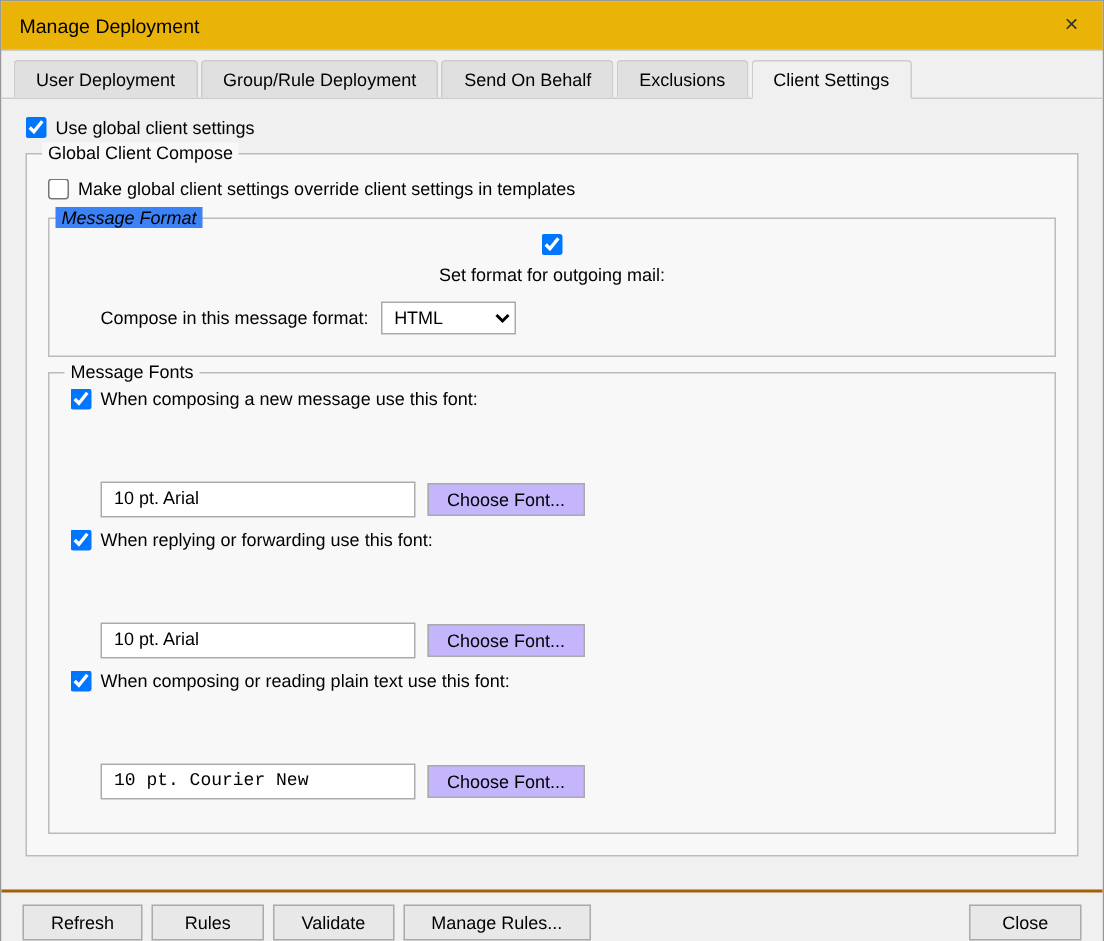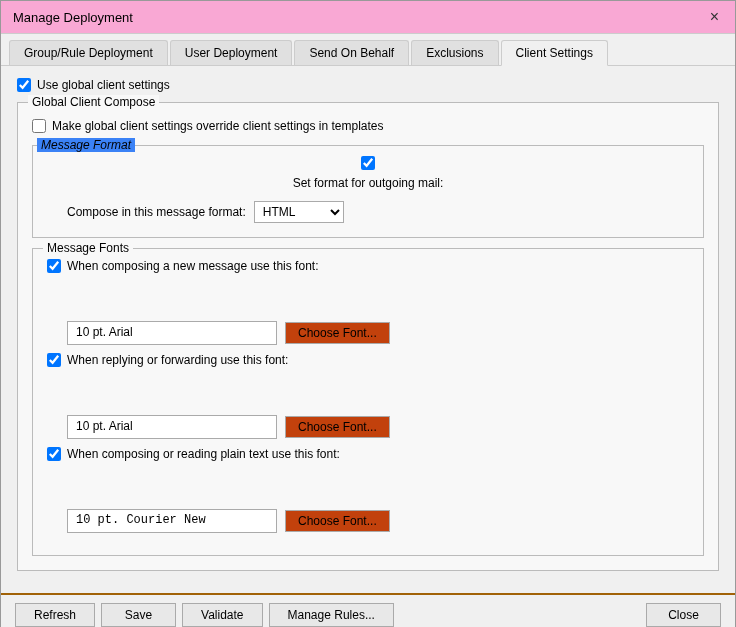--- a/index.html
+++ b/index.html
@@ -12,21 +12,21 @@
       align-items: center;
       min-height: 100vh;
     }
     .dialog {
       width: 736px;
       background: #f0f0f0;
       border: 1px solid #999;
       box-shadow: 2px 2px 8px rgba(0,0,0,0.3);
     }
     .title-bar {
-      background: #f9a8d4;
+      background: #eab308;
       border-bottom: 1px solid #ccc;
       padding: 8px 12px;
       display: flex;
       justify-content: space-between;
       align-items: center;
     }
     .title-bar-text {
       font-size: 13px;
       font-weight: normal;
     }
@@ -169,21 +169,21 @@
       font-size: 12px;
       min-height: 24px;
     }
     .font-display.mono {
       font-family: 'Courier New', monospace;
     }
     .choose-font-btn {
       padding: 3px 12px;
       font-size: 12px;
       border: 1px solid #aaa;
-      background: #c2410c;
+      background: #c4b5fd;
       cursor: pointer;
       min-width: 90px;
     }
     .footer {
       border-top: 2px solid #a16207;
       padding: 8px 14px;
       display: flex;
       align-items: center;
       gap: 6px;
       background: #f0f0f0;
@@ -207,22 +207,22 @@
 <body>
 
 <div class="dialog">
 
   <div class="title-bar">
     <span class="title-bar-text">Manage Deployment</span>
     <button class="close-btn">×</button>
   </div>
 
   <div class="tabs">
+    <div class="tab">User Deployment</div>
     <div class="tab">Group/Rule Deployment</div>
-    <div class="tab">User Deployment</div>
     <div class="tab">Send On Behalf</div>
     <div class="tab">Exclusions</div>
     <div class="tab active">Client Settings</div>
   </div>
 
   <div class="content">
 
     <div class="use-global-row">
       <input type="checkbox" checked="" style="">
       <span>Use global client settings</span>
@@ -289,19 +289,19 @@
             <button class="choose-font-btn">Choose Font...</button>
           </div>
         </div>
 
       </div>
     </div>
   </div>
 
   <div class="footer">
     <button class="footer-btn">Refresh</button>
-    <button class="footer-btn">Save</button>
+    <button class="footer-btn">Rules</button>
     <button class="footer-btn">Validate</button>
     <button class="footer-btn">Manage Rules...</button>
     <div class="footer-spacer"></div>
     <button class="footer-btn">Close</button>
   </div>
 </div>
 
 </body></html>

